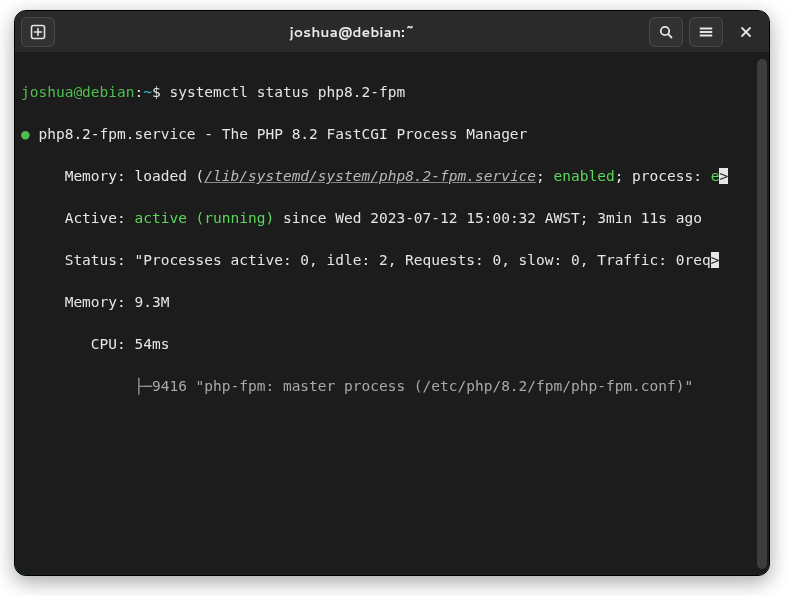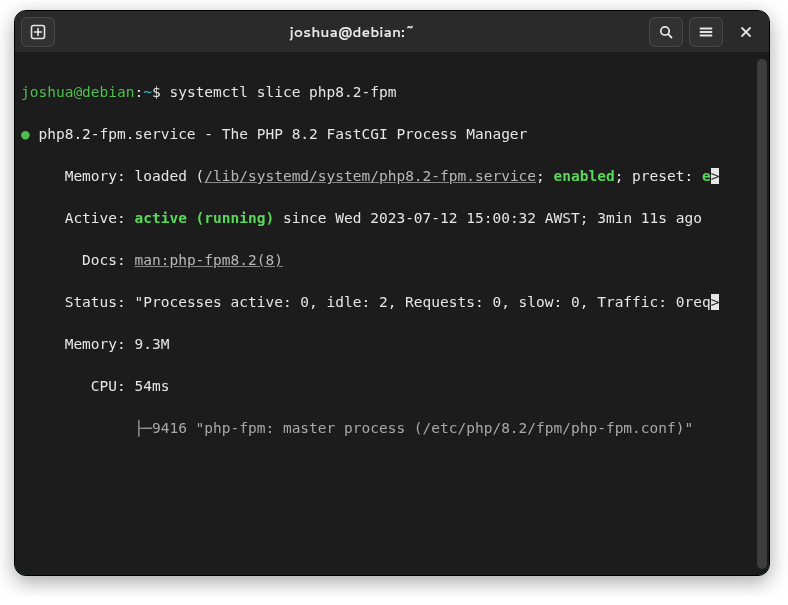--- a/index.html
+++ b/index.html
@@ -63,24 +63,24 @@
   }
   .scrollbar-thumb {
     position: absolute;
     right: 0; top: 0;
     width: 10px; height: 100%;
     background: #3d3d3d;
     border-radius: 5px;
   }
   .line { display: block; }
   .c-green    { color: #4ebf4e; }
-  .c-greenb   { color: #59d859; font-weight: bold; }
+  .c-greenb   { color: #59d859; font-weight: normal; }
   .c-cyan     { color: #34b6c9; }
   .c-white    { color: #e6e6e6; }
-  .c-greyu    { color: #b8b8b8; text-decoration: underline; text-decoration-color: #888; }
+  .c-greyu    { color: #b8b8b8; text-decoration: underline; text-decoration-color: #888; font-style: italic; }
   .c-grey     { color: #a8a8a8; }
   .c-dotg     { color: #4ebf4e; }
   .ovr        { background: #e6e6e6; color: #1c1c1c; }
   svg { display: block; }
 </style>
 </head>
 <body>
 
 <div class="window">
 
@@ -106,25 +106,24 @@
       </div>
       <div class="tb-btn">
         <svg width="14" height="14" viewBox="0 0 14 14">
           <path d="M3 3l8 8M11 3l-8 8" stroke="#e4e4e4" stroke-width="1.8" stroke-linecap="round"></path>
         </svg>
       </div>
     </div>
   </div>
 
   <div class="terminal">
-<span class="line"><span class="c-green">joshua@debian</span><span class="c-white">:</span><span class="c-cyan">~</span><span class="c-white">$ </span><span class="c-white">systemctl slice php8.2-fpm</span></span>
+<span class="line"><span class="c-green">joshua@debian</span><span class="c-white">:</span><span class="c-cyan">~</span><span class="c-white">$ </span><span class="c-white">systemctl status php8.2-fpm</span></span>
 <span class="line"><span class="c-dotg">●</span><span class="c-white"> php8.2-fpm.service - The PHP 8.2 FastCGI Process Manager</span></span>
-<span class="line"><span class="c-white">     Memory: </span><span class="c-white">loaded (</span><span class="c-greyu">/lib/systemd/system/php8.2-fpm.service</span><span class="c-white">; </span><span class="c-greenb">enabled</span><span class="c-white">; preset: </span><span class="c-greenb">e</span><span class="ovr">&gt;</span></span>
+<span class="line"><span class="c-white">     Memory: </span><span class="c-white">loaded (</span><span class="c-greyu">/lib/systemd/system/php8.2-fpm.service</span><span class="c-white">; </span><span class="c-greenb">enabled</span><span class="c-white">; process: </span><span class="c-greenb">e</span><span class="ovr">&gt;</span></span>
 <span class="line"><span class="c-white">     Active: </span><span class="c-greenb">active (running)</span><span class="c-white"> since Wed 2023-07-12 15:00:32 AWST; 3min 11s ago</span></span>
-<span class="line"><span class="c-white">       Docs: </span><span class="c-greyu">man:php-fpm8.2(8)</span></span>
 <span class="line"><span class="c-white">     Status: </span><span class="c-white">"Processes active: 0, idle: 2, Requests: 0, slow: 0, Traffic: 0req</span><span class="ovr">&gt;</span></span>
 <span class="line"><span class="c-white">     Memory: </span><span class="c-white">9.3M</span></span>
 <span class="line"><span class="c-white">        CPU: </span><span class="c-white">54ms</span></span>
 <span class="line"><span class="c-grey">             ├─</span><span class="c-grey">9416 "php-fpm: master process (/etc/php/8.2/fpm/php-fpm.conf)"</span></span>
 
 
 
 
     <div class="scrollbar">
       <div class="scrollbar-thumb"></div>

